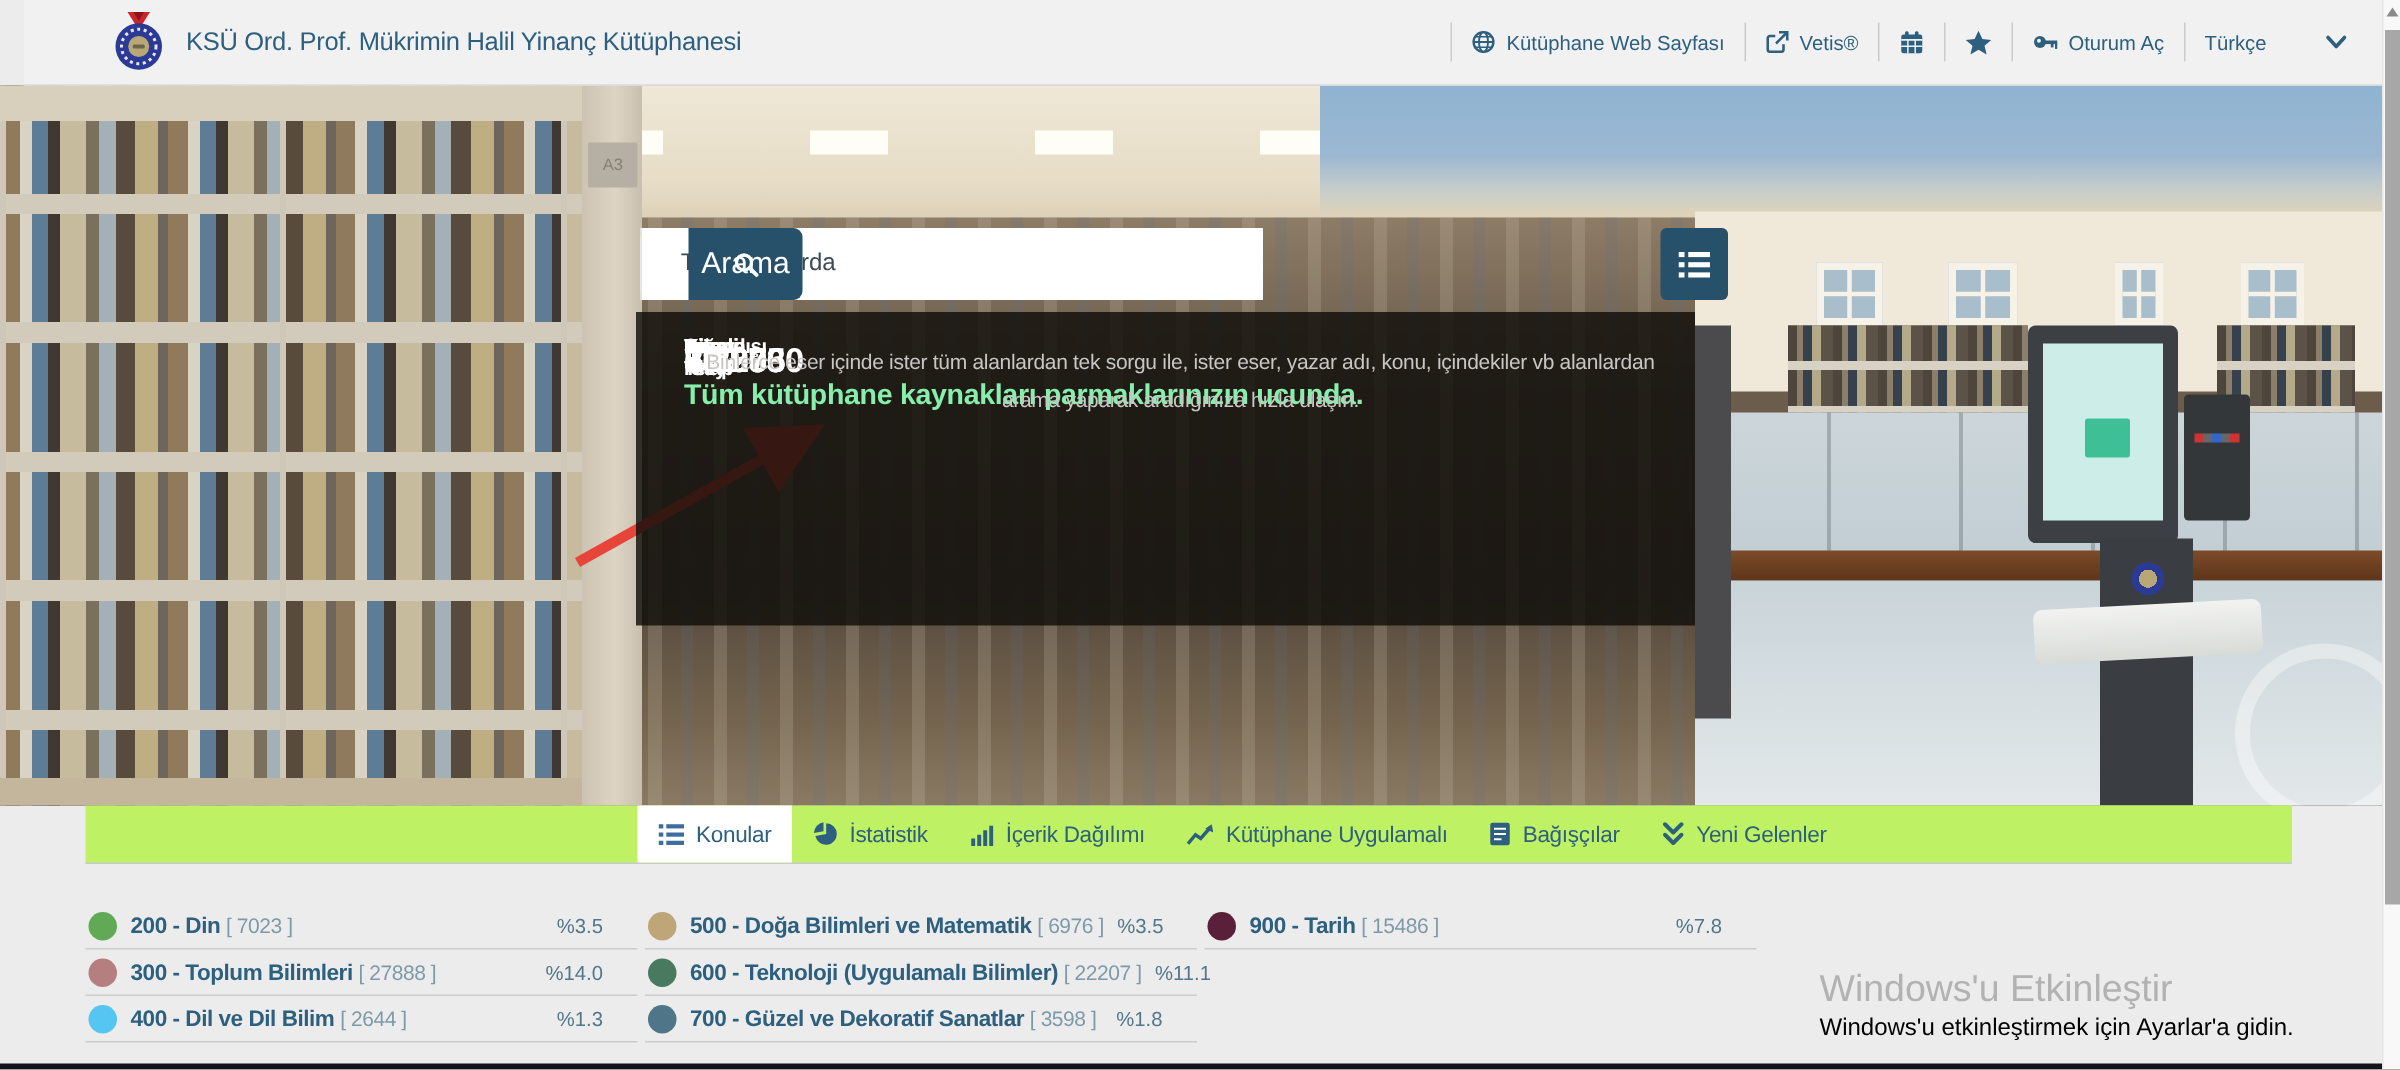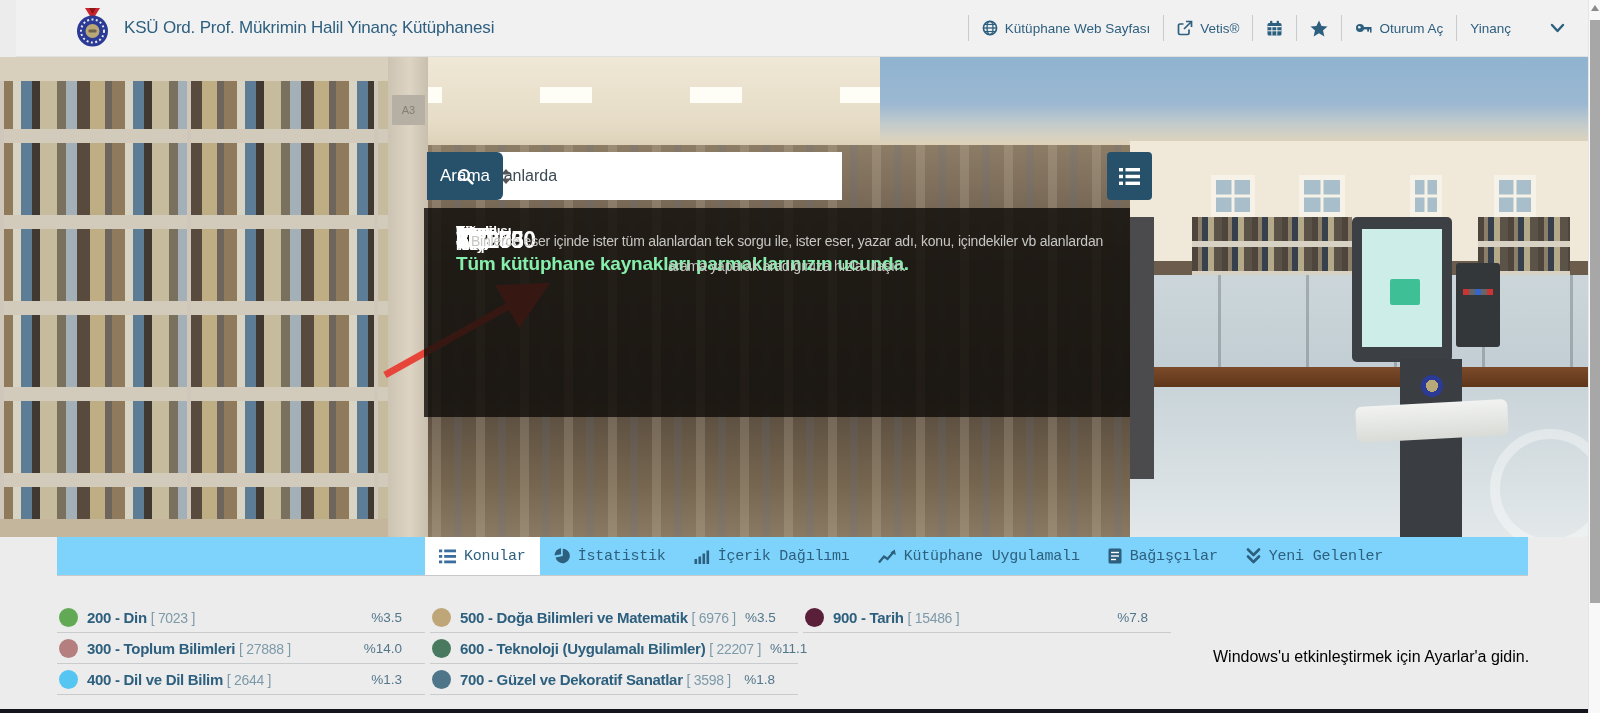--- a/index.html
+++ b/index.html
@@ -58,33 +58,33 @@
   .kio-tray{left:1356px;top:346px;width:152px;height:36px;background:linear-gradient(180deg,#f2f3f1,#d9dbd7);border-radius:6px;transform:rotate(-3deg);}
   .annot{left:373px;top:212px;z-index:6;}
 
   
   .search-row{position:absolute;left:427px;top:95px;height:48px;display:flex;z-index:10;}
   .inp-wrap{position:relative;width:415px;height:48px;}
   .inp-wrap input{width:100%;height:100%;border:none;outline:none;border-radius:8px 0 0 8px;padding:0 10px 0 42px;font-size:17px;color:#333;font-family:inherit;background:#fff;}
   .inp-wrap input::placeholder{color:#9aa0a6;}
   .mic{position:absolute;left:13px;top:13px;}
   .scope{width:156px;height:48px;background:#fff;border-left:1px solid #e3e3e3;display:flex;align-items:center;justify-content:center;gap:12px;color:#3c4a54;font-size:16px;cursor:pointer;}
-  .go-btn{width:76px;height:48px;background:#27516b;border:none;border-radius:0 6px 6px 0;color:#fff;font-size:17px;display:flex;align-items:center;justify-content:center;gap:7px;cursor:pointer;font-family:inherit;}
+  .go-btn{width:76px;height:48px;background:#27516b;border:none;border-radius:0 6px 6px 0;color:#fff;font-size:20px;display:flex;align-items:center;justify-content:center;gap:7px;cursor:pointer;font-family:inherit;margin-left:32px;}
   .list-btn{position:absolute;left:1107px;top:95px;width:45px;height:48px;background:#27516b;border:none;border-radius:4px;display:flex;align-items:center;justify-content:center;cursor:pointer;z-index:10;}
 
   
   .panel{position:absolute;left:424px;top:151px;width:706px;height:209px;background:rgba(16,13,10,0.82);z-index:8;padding:15px 32px 0;}
   .stats-row{display:flex;justify-content:space-between;color:#fff;text-align:center;}
   .stat .lab{font-size:13.5px;font-weight:bold;letter-spacing:-0.2px;}
   .stat .val{font-size:23px;font-weight:bold;margin-top:4px;letter-spacing:-0.5px;}
   .tag-title{margin-top:30px;text-align:center;color:#86efac;font-size:19px;font-weight:bold;letter-spacing:-0.2px;}
   .tag-desc{margin:6px auto 0;width:662px;text-align:center;color:#c7c6c3;font-size:14px;line-height:1.75;letter-spacing:-0.2px;}
 
   
-  .tabstrip{position:absolute;top:537px;left:57px;width:1471px;height:39px;background:#7dd3fc;border-bottom:1px solid #c8c9ca;display:flex;padding-left:368px;z-index:5;font-family:Liberation Mono, monospace;}
+  .tabstrip{position:absolute;top:537px;left:57px;width:1471px;height:39px;background:#bef264;border-bottom:1px solid #c8c9ca;display:flex;padding-left:368px;z-index:5;}
   .tab{display:flex;align-items:center;gap:8px;padding:0 14px;color:#2d5f7e;font-size:15px;cursor:pointer;white-space:nowrap;letter-spacing:-0.2px;}
   .tab.active{background:#fff;}
   .tab svg{flex:none;}
 
   
   .subjects{position:absolute;top:602px;left:57px;display:grid;grid-auto-flow:column;grid-template-rows:repeat(3,31px);grid-template-columns:repeat(3,368px);column-gap:5px;z-index:5;}
   .subj{display:flex;align-items:center;gap:9px;border-bottom:1px solid #c9cbcc;padding:0 2px;cursor:pointer;}
   .dot{width:19px;height:19px;border-radius:50%;flex:none;}
   .slabel{color:#2d5f7e;font-size:15px;font-weight:bold;white-space:nowrap;letter-spacing:-0.3px;}
   .cnt{color:#7d9aa9;font-weight:normal;font-size:14px;}
@@ -155,21 +155,21 @@
         <svg width="17" height="16" viewBox="0 0 17 16">
             <circle cx="5" cy="8" r="4" fill="#2d5f7e"></circle>
             <circle cx="4.3" cy="7.2" r="1.3" fill="#f1f1f2"></circle>
             <rect x="8" y="7" width="8.5" height="2.4" fill="#2d5f7e"></rect>
             <rect x="12.2" y="9" width="1.8" height="2.6" fill="#2d5f7e"></rect>
             <rect x="15" y="9" width="1.5" height="3.6" fill="#2d5f7e"></rect>
           </svg>
         <span>Oturum Aç</span>
       </div>
       <div class="nav-item">
-        <span>Yinanç</span>
+        <span>Türkçe</span>
       </div>
       <div class="nav-item plain">
         <svg width="15" height="12" viewBox="0 0 15 12">
             <path d="M2 3 L7.5 9 L13 3" fill="none" stroke="#2d5f7e" stroke-width="2.4" stroke-linecap="round" stroke-linejoin="round"></path>
           </svg>
       </div>
     </nav>
   </header>
 
   <div class="hero">
@@ -375,20 +375,21 @@
         <span class="pct">%1.8</span>
       </div>
     <div class="subj">
         <span class="dot" style="background-color: rgb(90, 31, 57);"></span>
         <span class="slabel"><span>900 - Tarih</span> <span class="cnt">[ 15486 ]</span></span>
         <span class="pct">%7.8</span>
       </div>
   </main>
 
   <div class="watermark">
+    <div class="wm1">Windows'u Etkinleştir</div>
     <div class="wm2">Windows'u etkinleştirmek için Ayarlar'a gidin.</div>
   </div>
 
   <div class="bottom-bar"></div>
 
   <div class="scrollbar">
     <div class="sb-up"></div>
     <div class="sb-thumb"></div>
   </div>
 

